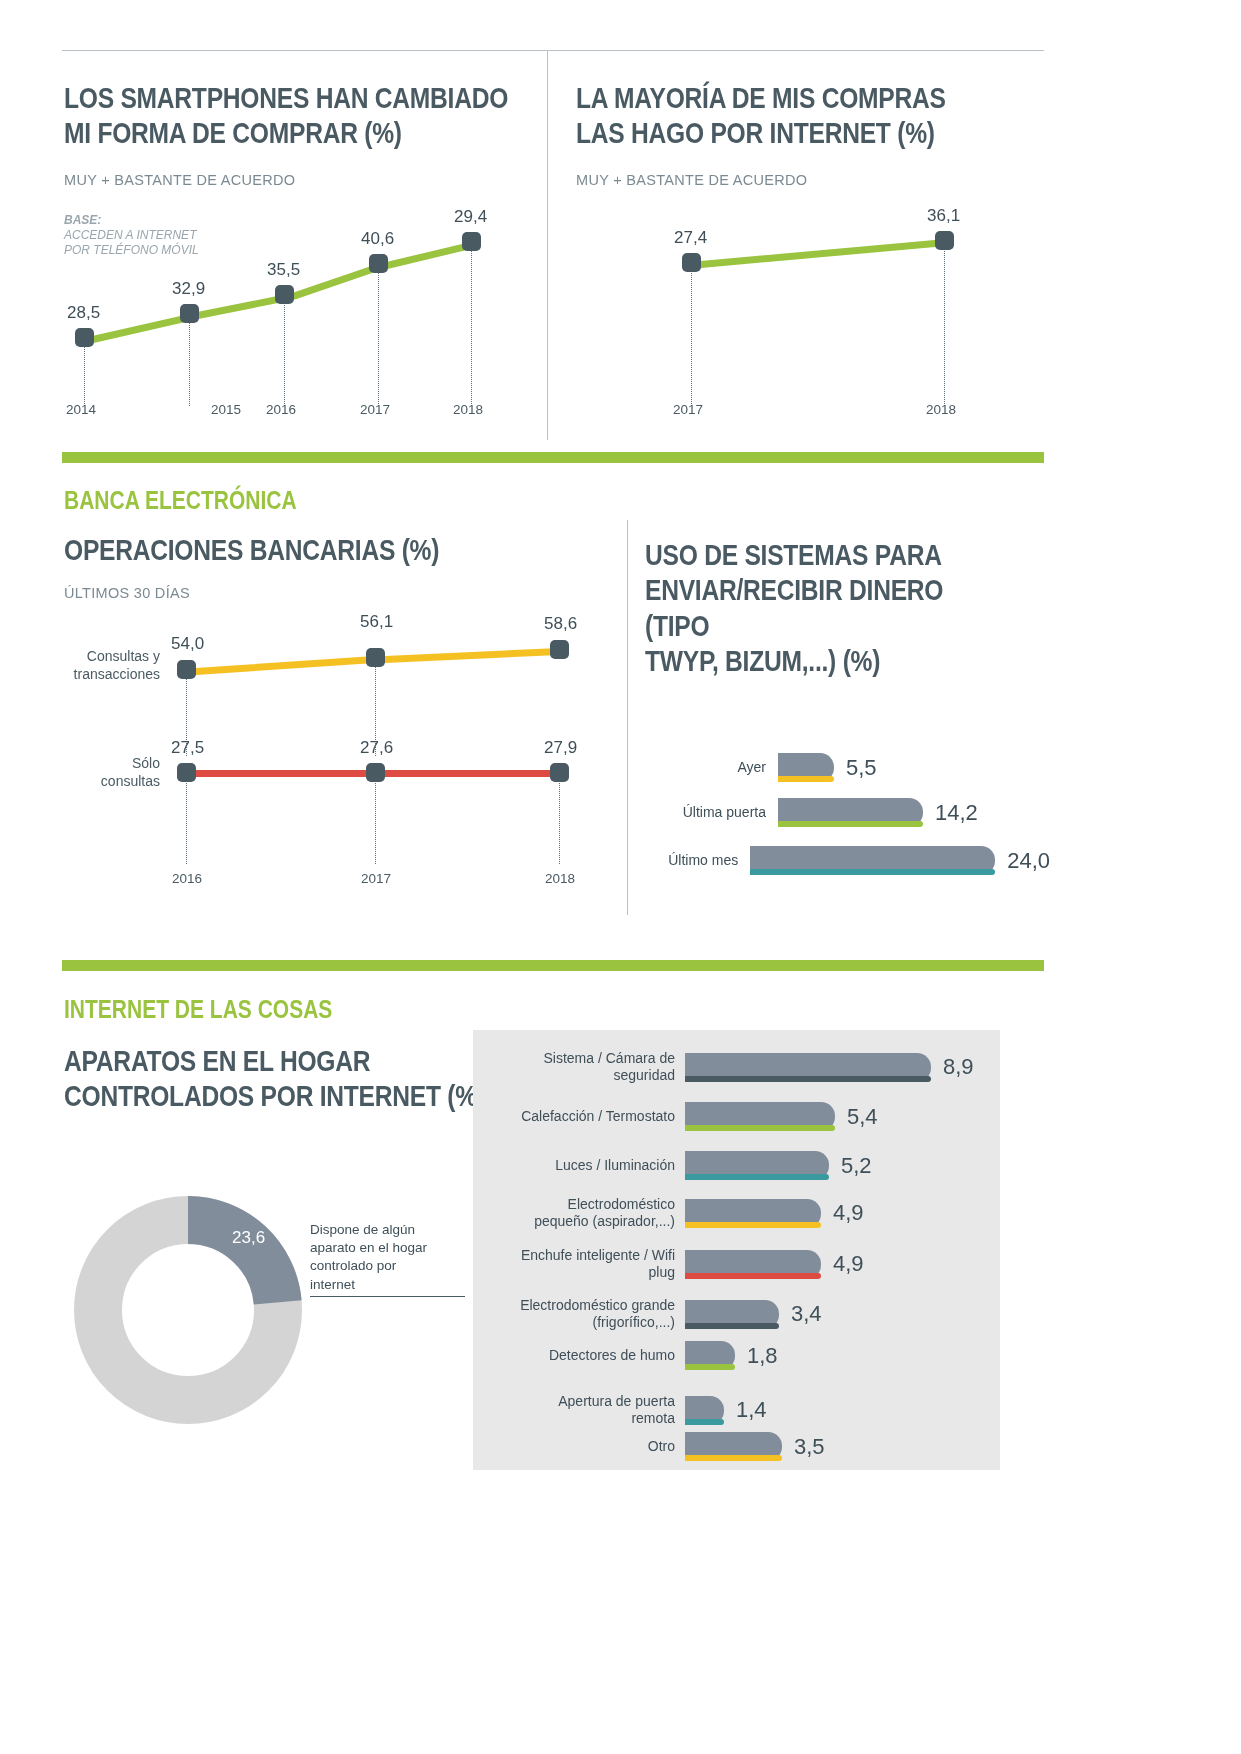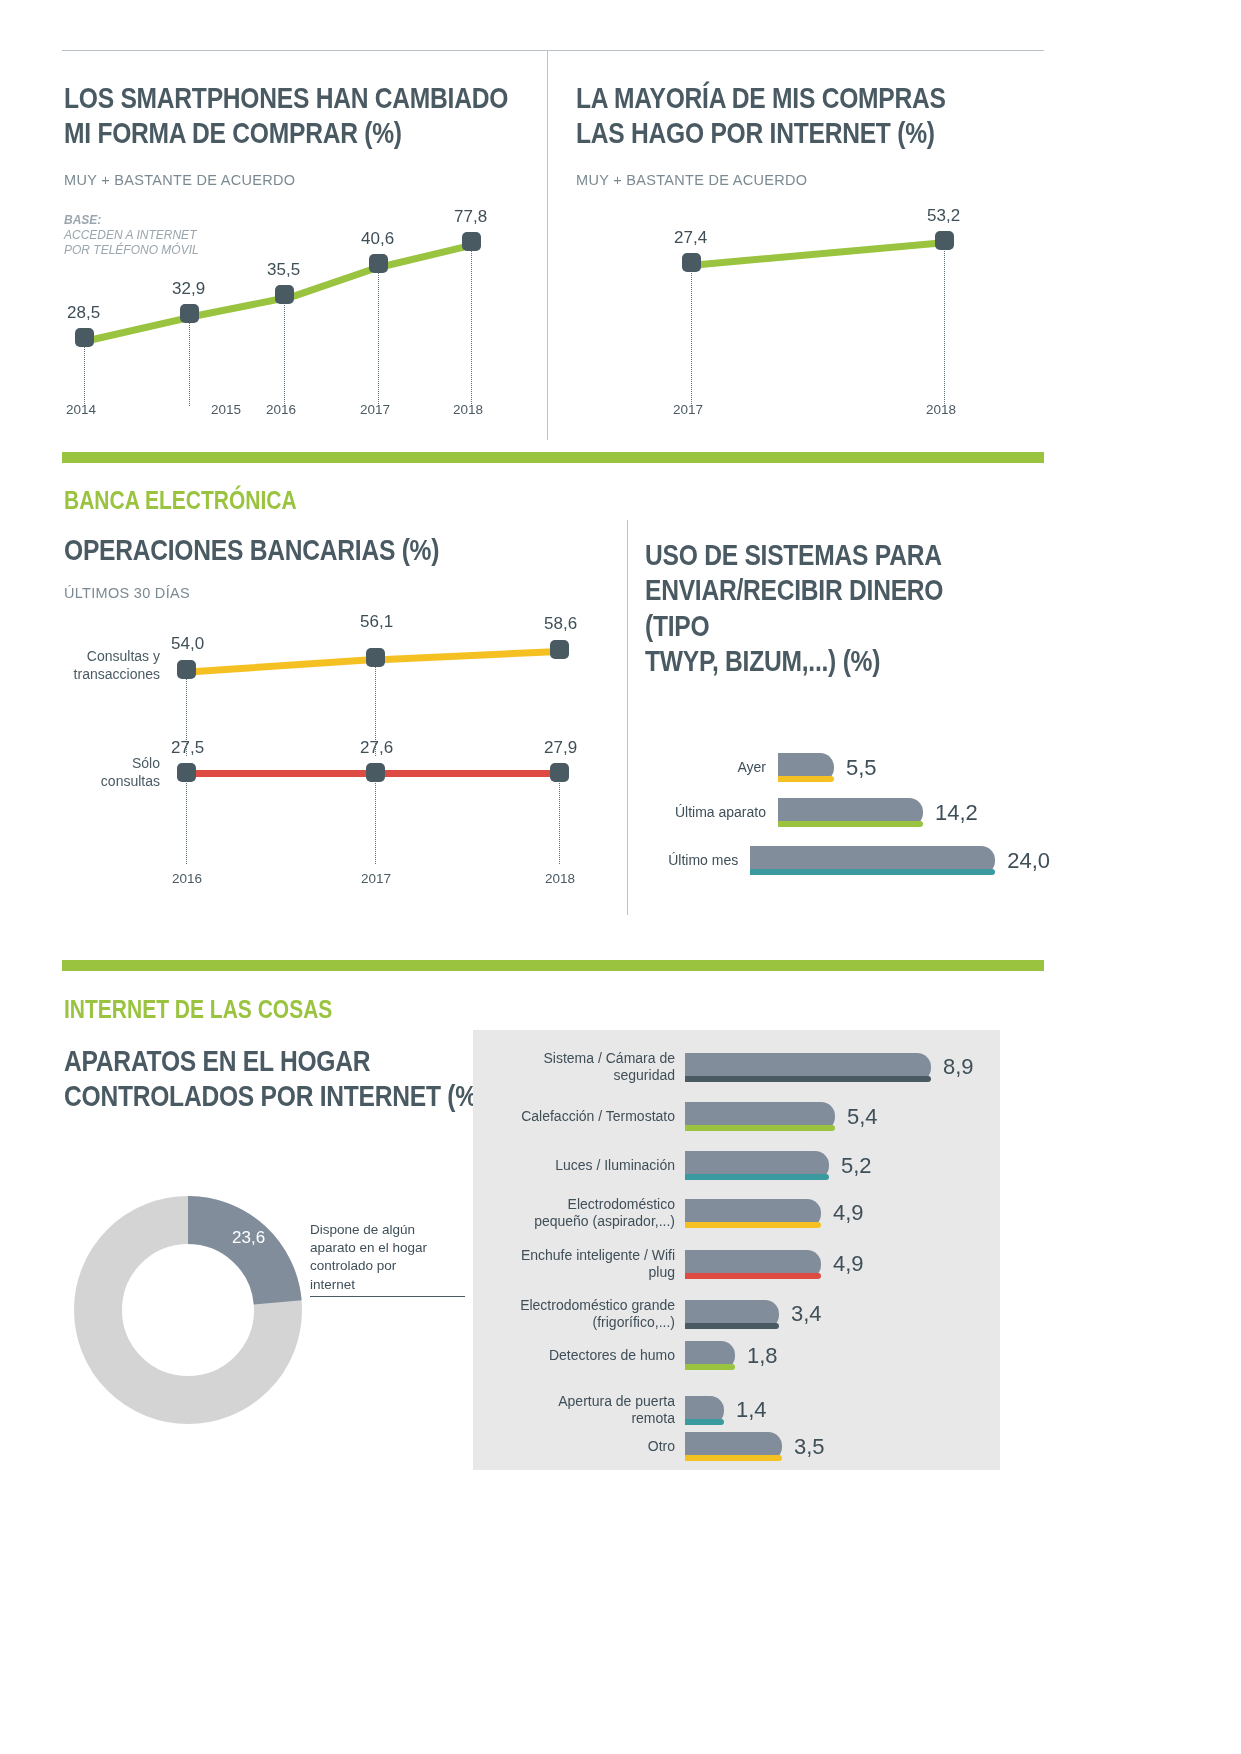--- a/index.html
+++ b/index.html
@@ -117,39 +117,39 @@
   <div class="dot" style="left:75px; top:328px;"></div>
   <div class="dot" style="left:180px; top:304px;"></div>
   <div class="dot" style="left:275px; top:285px;"></div>
   <div class="dot" style="left:369px; top:254px;"></div>
   <div class="dot" style="left:462px; top:232px;"></div>
 
   <div class="val-label" style="left:67px; top:303px;">28,5</div>
   <div class="val-label" style="left:172px; top:279px;">32,9</div>
   <div class="val-label" style="left:267px; top:260px;">35,5</div>
   <div class="val-label" style="left:361px; top:229px;">40,6</div>
-  <div class="val-label" style="left:454px; top:207px;">77,8</div>
+  <div class="val-label" style="left:454px; top:207px;">29,4</div>
 
   <div class="axis-label" style="left:66px; top:402px;">2014</div>
   <div class="axis-label" style="left:171px; top:402px;margin-left:40px;">2015</div>
   <div class="axis-label" style="left:266px; top:402px;">2016</div>
   <div class="axis-label" style="left:360px; top:402px;">2017</div>
   <div class="axis-label" style="left:453px; top:402px;">2018</div>
 
   <div style="position:absolute; left:576px; top:80px; width:560px;" class="headline">LA MAYORÍA DE MIS COMPRAS
 LAS HAGO POR INTERNET (%)</div>
   <div style="position:absolute; left:576px; top:163px;" class="subhead">MUY + BASTANTE DE ACUERDO</div>
 
   <div class="seg" style="left:700px; top:261px; width:248px; transform:rotate(-5.1deg);"></div>
   <div class="tick" style="left:691px; top:265px; height:141px;"></div>
   <div class="tick" style="left:944px; top:243px; height:163px;"></div>
   <div class="dot" style="left:682px; top:253px;"></div>
   <div class="dot" style="left:935px; top:231px;"></div>
   <div class="val-label" style="left:674px; top:228px;">27,4</div>
-  <div class="val-label" style="left:927px; top:206px;">53,2</div>
+  <div class="val-label" style="left:927px; top:206px;">36,1</div>
   <div class="axis-label" style="left:673px; top:402px;">2017</div>
   <div class="axis-label" style="left:926px; top:402px;">2018</div>
 
   <div class="greenbar" style="left:62px; top:452px; width:982px;"></div>
 
   <div style="position:absolute; left:64px; top:486px;" class="section-kicker">BANCA ELECTRÓNICA</div>
   <div style="position:absolute; left:64px; top:532px; width:560px;" class="headline">OPERACIONES BANCARIAS (%)</div>
   <div style="position:absolute; left:64px; top:576px;" class="subhead">ÚLTIMOS 30 DÍAS</div>
 
   <div class="vrule" style="left:627px; top:520px; height:395px;"></div>
@@ -194,21 +194,21 @@
     <div class="bar-name" style="width:116px;">Ayer</div>
     <div class="bar-wrap" style="margin-left:12px;">
       <div class="bar-fill" style="width:56px;">
         <div class="bar-underline" style="background:#f5c122;"></div>
       </div>
     </div>
     <div class="bar-value">5,5</div>
   </div>
 
   <div class="bar-row" style="left:650px; top:798px; width:400px;">
-    <div class="bar-name" style="width:116px;">Última aparato</div>
+    <div class="bar-name" style="width:116px;">Última puerta</div>
     <div class="bar-wrap" style="margin-left:12px;">
       <div class="bar-fill" style="width:145px;">
         <div class="bar-underline" style="background:#9ac43f;"></div>
       </div>
     </div>
     <div class="bar-value">14,2</div>
   </div>
 
   <div class="bar-row" style="left:650px; top:846px; width:400px;">
     <div class="bar-name" style="width:116px;">Último mes</div>

